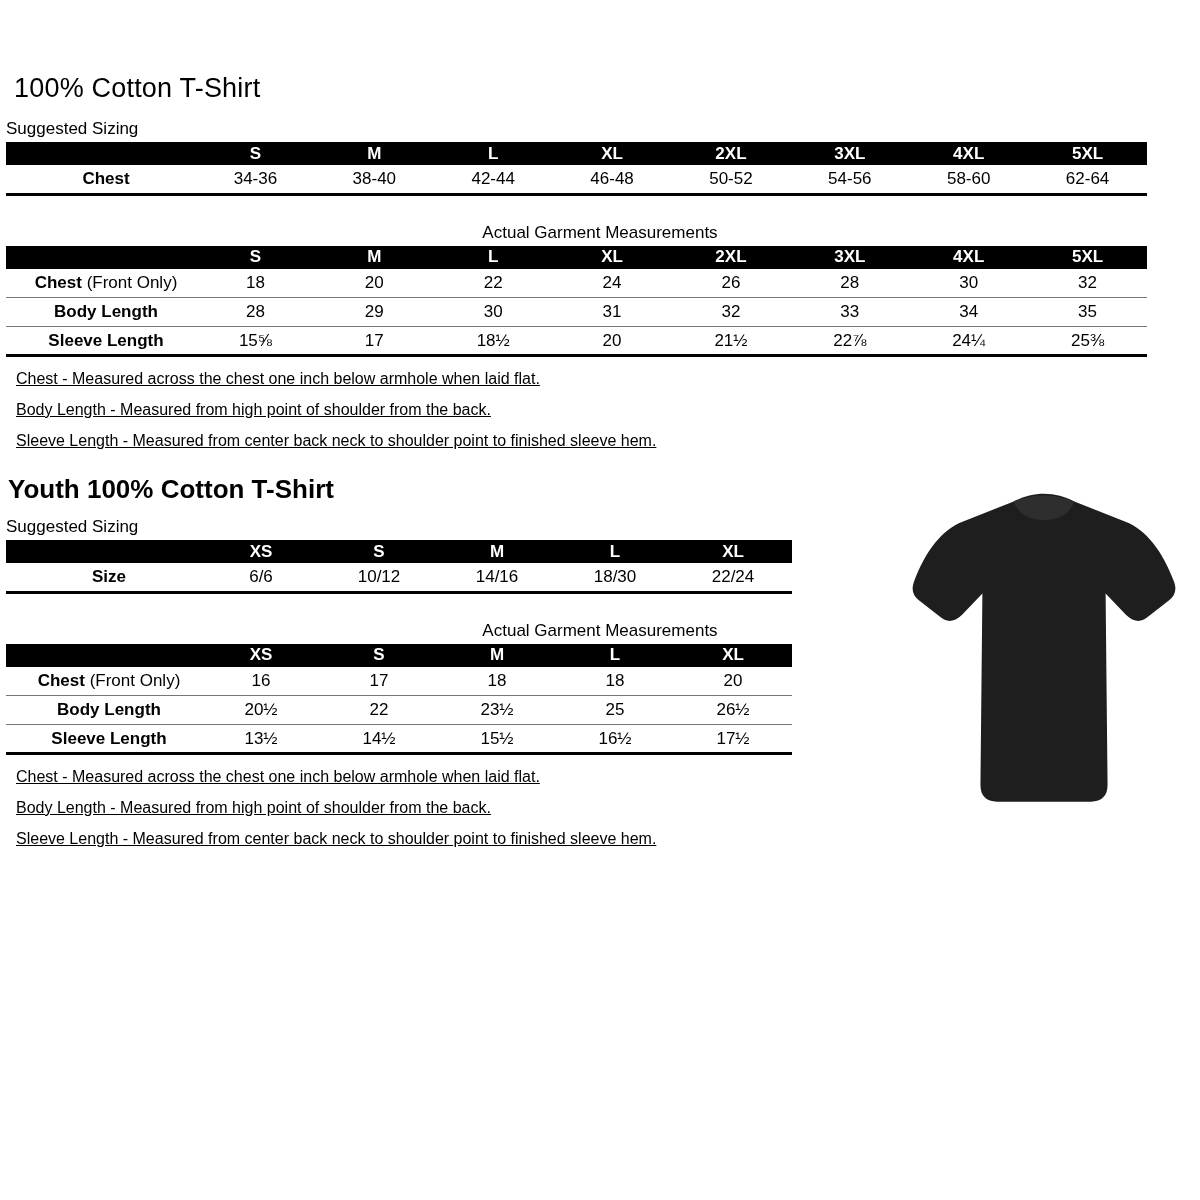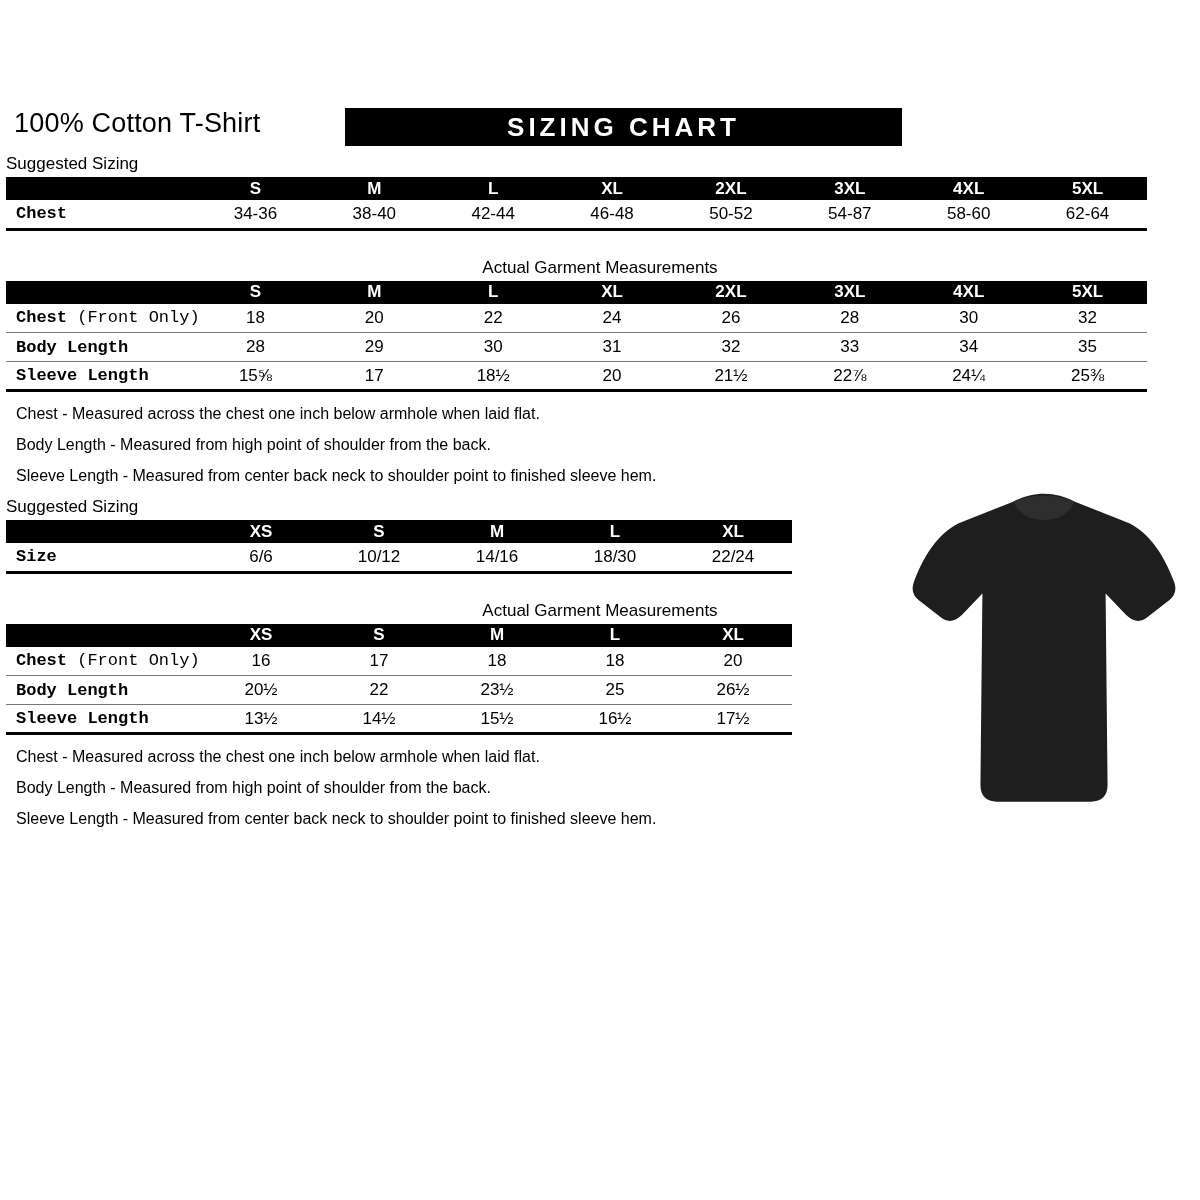--- a/index.html
+++ b/index.html
@@ -6,21 +6,21 @@
   html, body { margin: 0; padding: 0; }
   body {
     width: 1200px; height: 1200px;
     background: #ffffff;
     font-family: "Liberation Sans", sans-serif;
     color: #000;
   }
   .page { position: relative; width: 1200px; height: 1200px; overflow: hidden; background:#fff; }
   .content { position: absolute; top: 0; left: 6px; width: 1188px; }
 
-  .top-row { position: relative; margin-top: 108px; height: 42px; }
+  .top-row { position: relative; margin-top: 73px; height: 42px; }
   .adult-title { font-size: 27px; font-weight: 400; margin: 0; padding-left: 8px; letter-spacing: 0.2px; }
   .banner {
     position: absolute; left: 339px; top: 0;
     width: 557px; height: 38px;
     background: #000; color: #fff;
     font-size: 26px; font-weight: 700; letter-spacing: 4px;
     text-align: center; line-height: 38px;
   }
 
   .section-label { font-size: 17px; margin: 4px 0 3px 0; }
@@ -31,46 +31,45 @@
   .youth-w table { width: 786px; }
   .adult-w col.labelcol { width: 190px; }
   .youth-w col.labelcol { width: 196px; }
 
   thead th {
     background: #000; color: #fff;
     font-size: 17px; font-weight: 700;
     height: 23px; padding: 0; text-align: center;
   }
   tbody th {
-    text-align: left; font-size: 17px; font-weight: 700;
-    padding: 0 0 0 10px; white-space: nowrap; font-family: Liberation Mono, monospace;
+    text-align: center; font-size: 17px; font-weight: 700;
+    padding: 0 0 0 10px; white-space: nowrap;
   }
   tbody td { text-align: center; font-size: 17px; height: 29px; padding: 0; margin-top: 12px; }
   tbody tr { border-bottom: 1px solid #777; }
   tbody tr:last-child { border-bottom: 3px solid #000; }
   .suffix { font-weight: 400; }
 
-  .notes { margin-top: 4px; }
+  .notes { margin-top: 4px; text-decoration: underline; }
   .note { font-size: 16px; margin: 13px 0 0 10px; }
 
   .youth-title { font-size: 26px; font-weight: 700; margin: 24px 0 0 2px; }
   .youth-section { margin-top: 12px; }
 
   .tshirt { position: absolute; left: 896px; top: 478px; width: 296px; height: 352px; }
   .tshirt svg { width: 100%; height: 100%; display: block; }
 </style>
 </head>
 <body>
 
 <div class="page">
   <div class="content">
 
     <div class="top-row">
       <h1 class="adult-title">100% Cotton T-Shirt</h1>
-      <div class="banner">SIZING CHART</div>
     </div>
 
     <div class="section-label">Suggested Sizing</div>
     <div class="tablewrap adult-w">
         <table>
           <colgroup>
             <col class="labelcol">
             <col>
             <col>
             <col>
@@ -94,21 +93,21 @@
             </tr>
           </thead>
           <tbody>
             <tr>
               <th><span>Chest</span></th>
               <td>34-36</td>
               <td>38-40</td>
               <td>42-44</td>
               <td>46-48</td>
               <td>50-52</td>
-              <td>54-87</td>
+              <td>54-56</td>
               <td>58-60</td>
               <td>62-64</td>
             </tr>
           </tbody>
         </table>
       </div>
 
     <div class="section-label gap-lg">Actual Garment Measurements</div>
     <div class="tablewrap adult-w">
         <table>
@@ -173,20 +172,21 @@
           </tbody>
         </table>
       </div>
 
     <div class="notes">
       <p class="note">Chest - Measured across the chest one inch below armhole when laid flat.</p>
       <p class="note">Body Length - Measured from high point of shoulder from the back.</p>
       <p class="note">Sleeve Length - Measured from center back neck to shoulder point to finished sleeve hem.</p>
     </div>
 
+    <h2 class="youth-title">Youth 100% Cotton T-Shirt</h2>
 
     <div class="section-label youth-section">Suggested Sizing</div>
     <div class="tablewrap youth-w">
         <table>
           <colgroup>
             <col class="labelcol">
             <col>
             <col>
             <col>
             <col>

